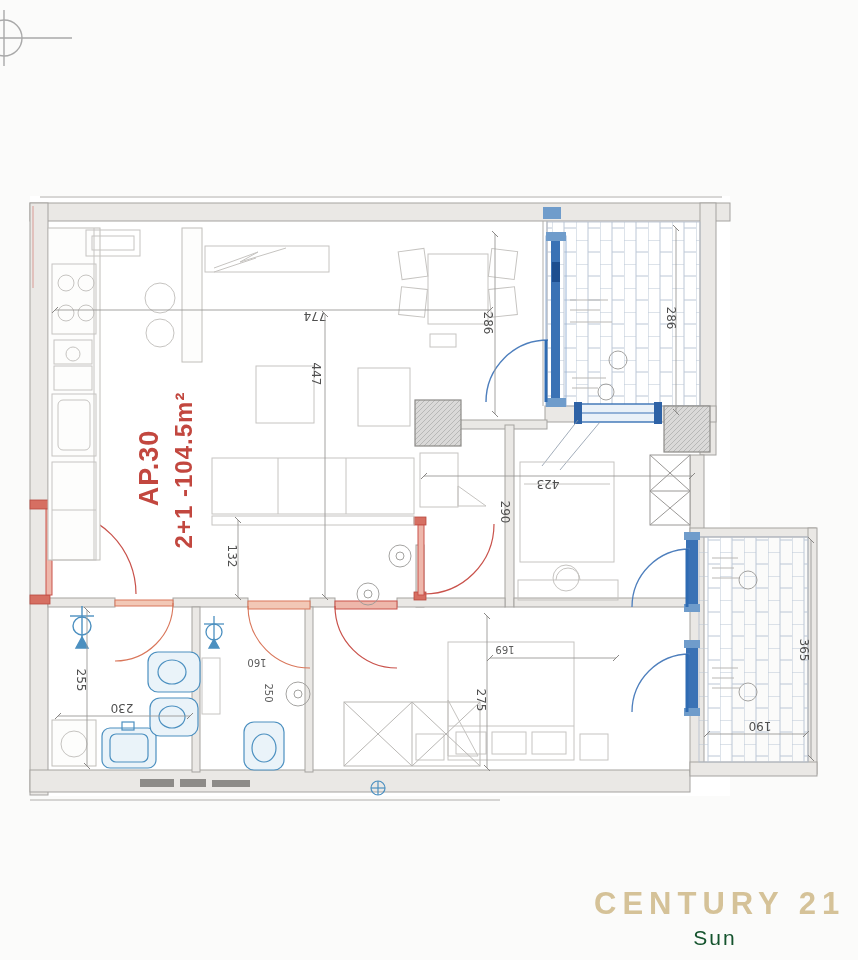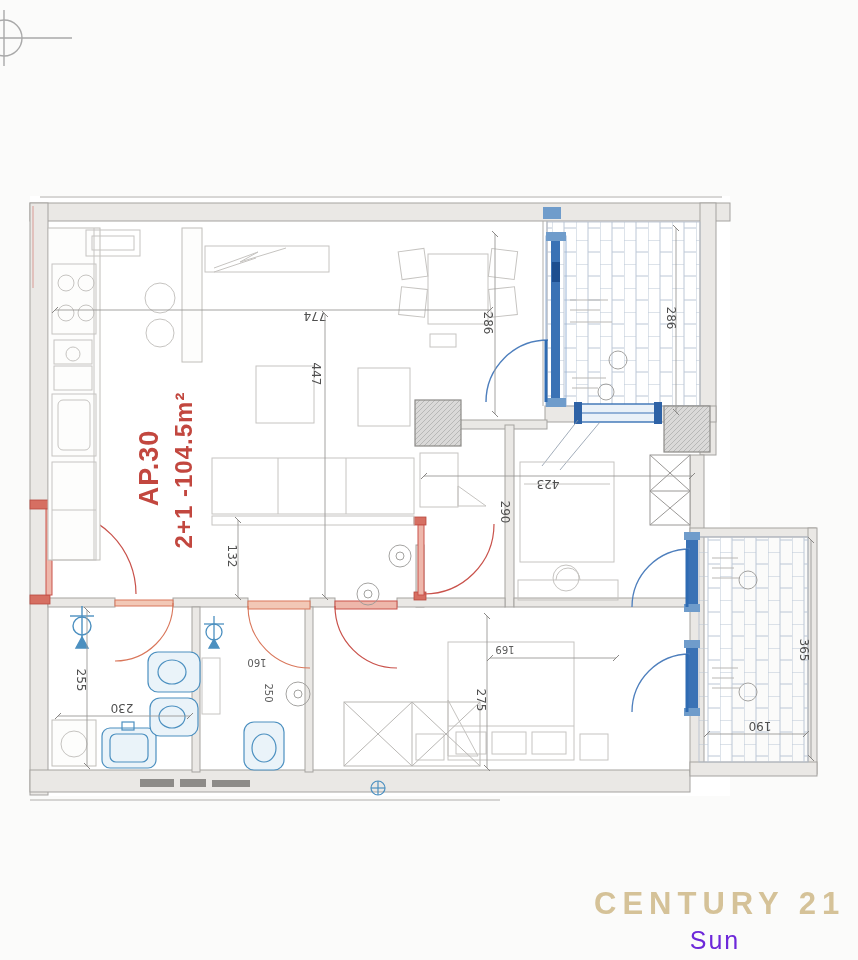--- a/index.html
+++ b/index.html
@@ -24,21 +24,21 @@
   .dimtxt{font:12px "DejaVu Sans", sans-serif;fill:#4f4f4f;}
   .dimsm {font:10px "DejaVu Sans", sans-serif;fill:#5a5a5a;}
   .ann {stroke:#b9b7b4;stroke-width:1;fill:none;}
   .tag {stroke:#9a9896;stroke-width:0.9;fill:none;}
   .aplabel{font:bold 27px "Liberation Sans", sans-serif;fill:#c2473f;letter-spacing:1px;}
   .apspec {font:bold 24px "Liberation Sans", sans-serif;fill:#c2473f;letter-spacing:1px;}
   
   #wm-brand{position:absolute;left:584px;top:886px;white-space:nowrap;
     font-size:31px;font-weight:700;letter-spacing:6px;color:#d5c298;margin-left:10px;}
   #wm-sub{position:absolute;left:655px;top:926px;width:120px;text-align:center;
-    font-size:25px;font-weight:400;letter-spacing:2px;color:#6d28d9;}
+    font-size:21px;font-weight:400;letter-spacing:2px;color:#14532d;}
 </style>
 </head>
 <body>
 
 <div id="page">
 <svg width="858" height="960" viewBox="0 0 858 960">
   <defs>
     <pattern id="brick" width="24" height="24" patternUnits="userSpaceOnUse">
       <path d="M0,0 h12 M0,0 v24 M12,0 v24 M12,12 h12" stroke="#bcc7d6" stroke-width="1" fill="none"></path>
     </pattern>

